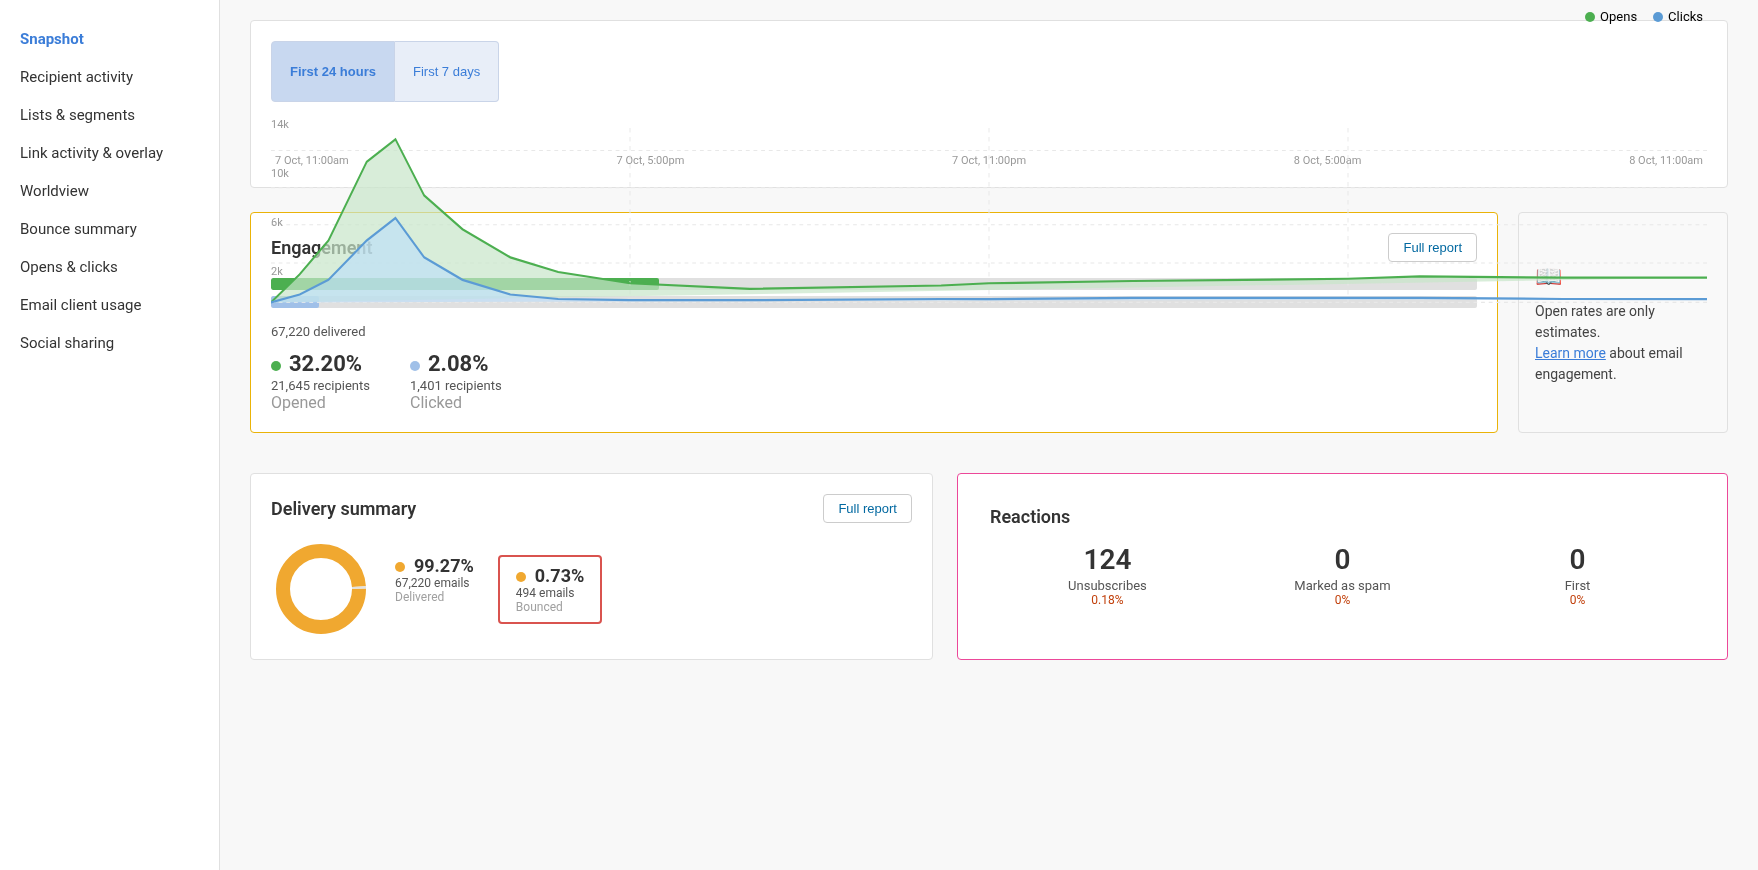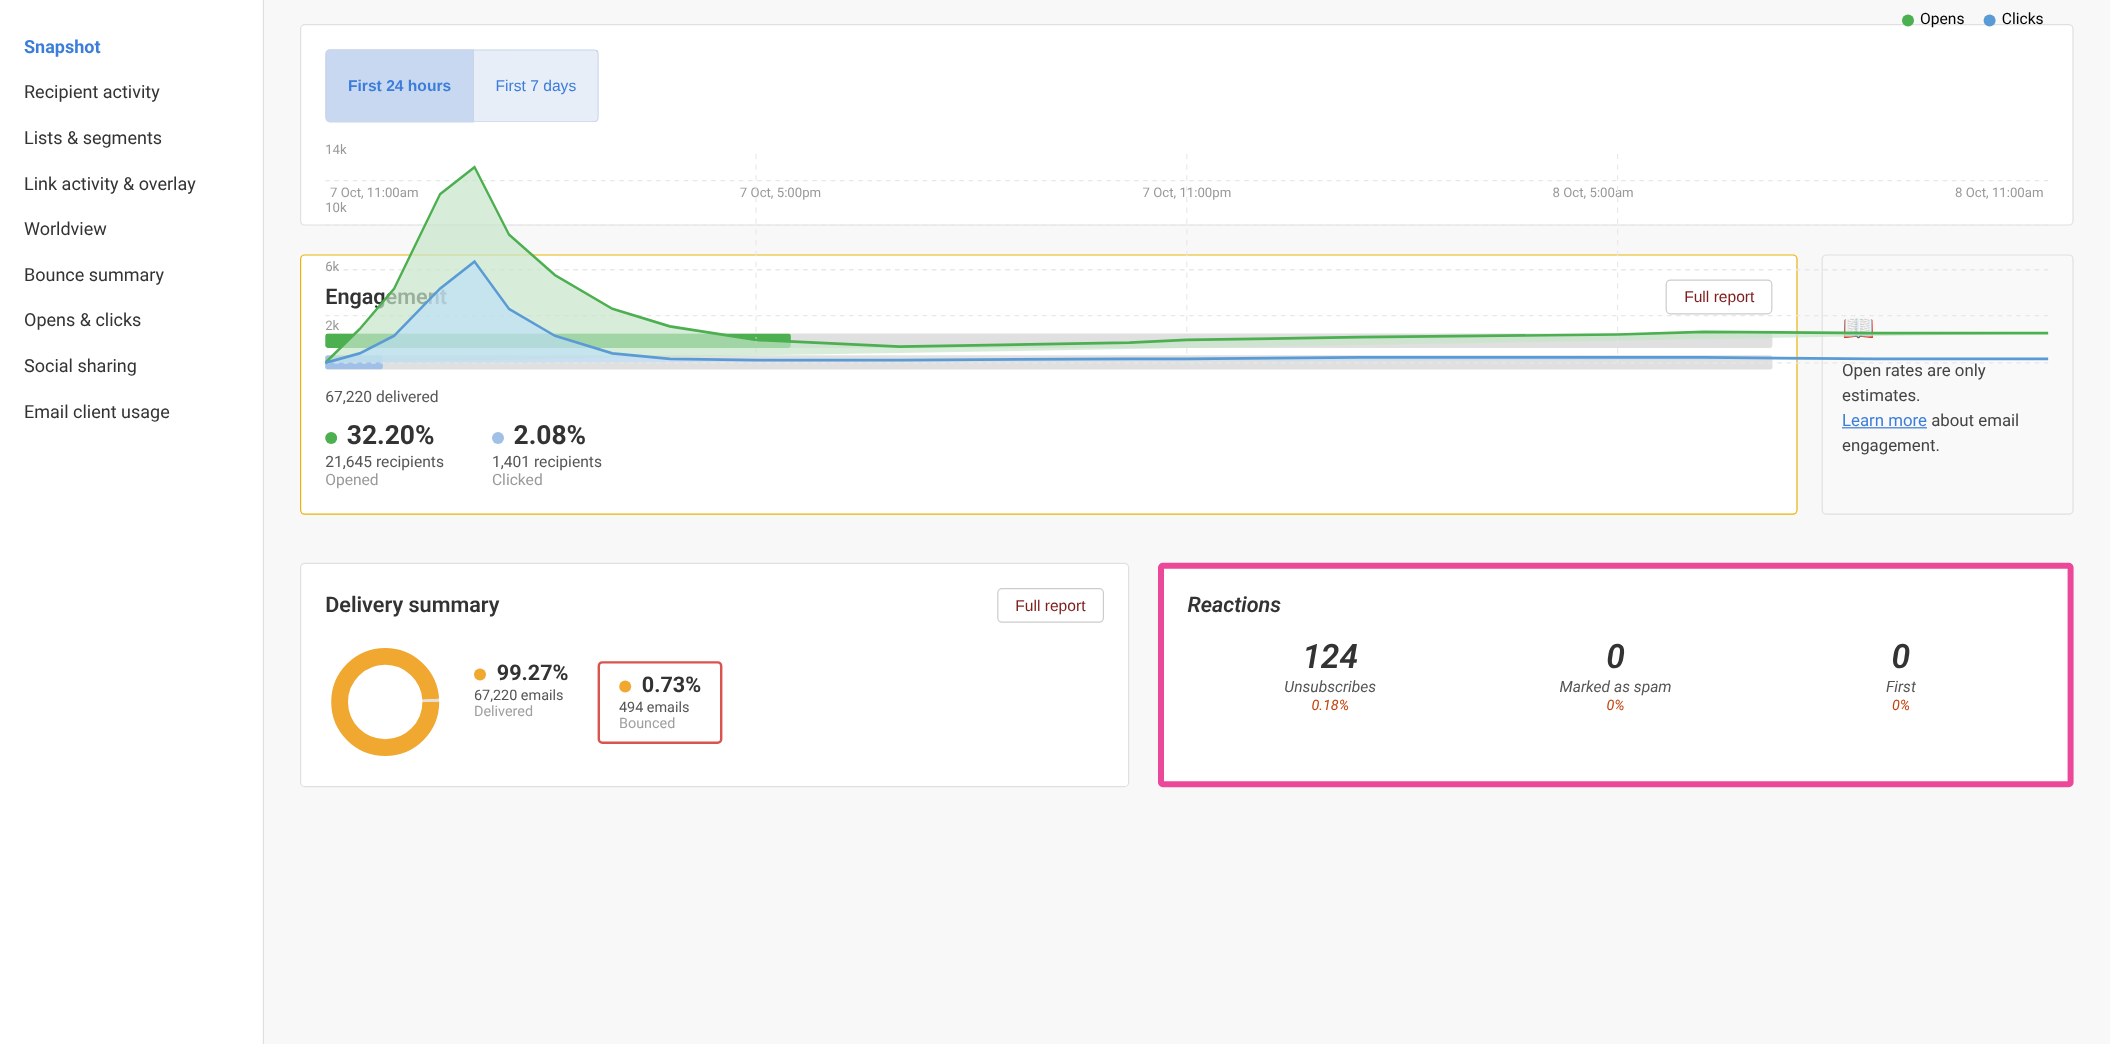--- a/index.html
+++ b/index.html
@@ -123,21 +123,21 @@
       font-weight: 600;
       color: #333;
     }
     .full-report-btn {
       padding: 6px 14px;
       border: 1px solid #ccc;
       border-radius: 4px;
       background: #fff;
       font-size: 13px;
       cursor: pointer;
-      color: #7f1d1d;
+      color: #0369a1;
     }
 
     .progress-bars {
       margin-bottom: 16px;
     }
     .progress-bar-row {
       margin-bottom: 6px;
     }
     .progress-bar-track {
       height: 12px;
@@ -168,21 +168,21 @@
       font-size: 22px;
       font-weight: 700;
       color: #333;
     }
     .stat-recipients {
       font-size: 13px;
       color: #555;
       margin-top: 2px;
     }
     .stat-label {
-      font-size: 13px;
+      font-size: 16px;
       color: #999;
     }
     .stat-dot {
       display: inline-block;
       width: 10px;
       height: 10px;
       border-radius: 50%;
       margin-right: 4px;
     }
     .stat-dot.green { background: #4caf50; }
@@ -222,24 +222,23 @@
     .delivery-card {
       flex: 1;
       background: #fff;
       border: 1px solid #e0e0e0;
       border-radius: 4px;
       padding: 20px;
     }
     .reactions-card {
       flex: 1.1;
       background: #fff;
-      border: 5px solid #ec4899;
-      border-radius: 4px;
-      padding: 20px;
-      font-style: italic;
+      border: 1px solid #ec4899;
+      border-radius: 4px;
+      padding: 32px;
     }
 
     .delivery-inner {
       display: flex;
       align-items: center;
       gap: 24px;
       margin-top: 16px;
     }
 
     
@@ -329,24 +328,24 @@
   <div class="sidebar-item">
     <span>Worldview</span>
   </div>
   <div class="sidebar-item">
     <span>Bounce summary</span>
   </div>
   <div class="sidebar-item">
     <span>Opens &amp; clicks</span>
   </div>
   <div class="sidebar-item">
+    <span>Email client usage</span>
+  </div>
+  <div class="sidebar-item">
     <span>Social sharing</span>
-  </div>
-  <div class="sidebar-item">
-    <span>Email client usage</span>
   </div>
 </nav>
 
 <main class="main-content">
 
   <div class="chart-container">
     <div class="chart-clearfix">
       <div class="chart-tabs" style="float:left;">
         <button class="chart-tab active">First 24 hours</button>
         <button class="chart-tab">First 7 days</button>

